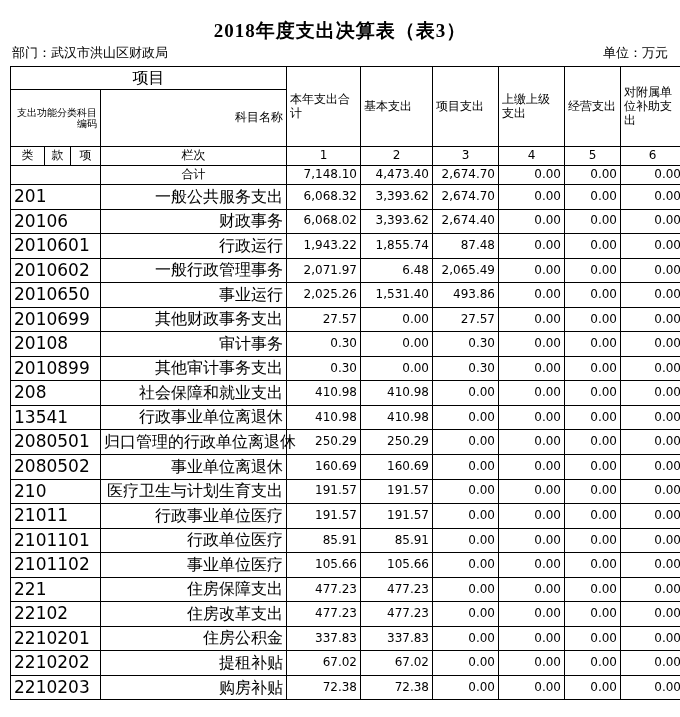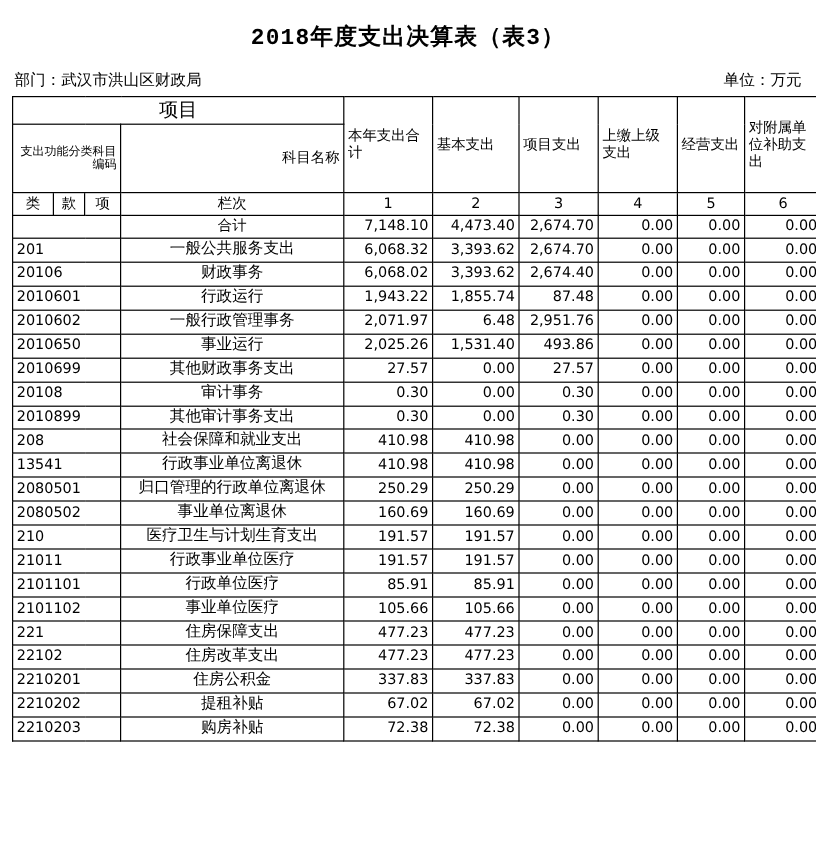--- a/index.html
+++ b/index.html
@@ -21,22 +21,21 @@
     box-sizing: border-box;
     padding: 0 10px;
     position: relative;
   }
   .doc-title {
     text-align: center;
     font-size: 19px;
     font-weight: bold;
     letter-spacing: 1px;
     margin-top: 18px;
-    margin-bottom: 14px;
-    font-family: Liberation Mono, monospace;
+    font-family: Liberation Serif, serif;
   }
   .meta-row {
     display: flex;
     justify-content: space-between;
     align-items: flex-end;
     font-size: 13px;
     margin: 0 2px 4px 2px;
     gap: 20px;
   }
   .meta-left { white-space: nowrap; }
@@ -81,25 +80,25 @@
   }
   .num {
     text-align: right;
     padding-right: 6px;
     font-size: 12px;
     font-family: "DejaVu Sans", "Liberation Sans", sans-serif;
   }
   .code-cell {
     text-align: left;
     padding-left: 4px;
-    font-size: 12px;
+    font-size: 17px;
   }
   .name-cell {
-    text-align: center;
-    font-size: 13px;
+    text-align: right;
+    font-size: 16px;
     white-space: nowrap;
   }
   .ind0 { padding-left: 4px; }
   .ind1 { padding-left: 14px; }
   .total-name {
     text-align: center;
     font-size: 12px;
   }
   .notes {
     margin-top: 6px;
@@ -200,21 +199,21 @@
           <td class="num">87.48</td>
           <td class="num">0.00</td>
           <td class="num">0.00</td>
           <td class="num">0.00</td>
         </tr>
         <tr>
           <td class="code-cell" colspan="3">2010602</td>
           <td class="name-cell ind1">一般行政管理事务</td>
           <td class="num">2,071.97</td>
           <td class="num">6.48</td>
-          <td class="num">2,951.76</td>
+          <td class="num">2,065.49</td>
           <td class="num">0.00</td>
           <td class="num">0.00</td>
           <td class="num">0.00</td>
         </tr>
         <tr>
           <td class="code-cell" colspan="3">2010650</td>
           <td class="name-cell ind1">事业运行</td>
           <td class="num">2,025.26</td>
           <td class="num">1,531.40</td>
           <td class="num">493.86</td>

